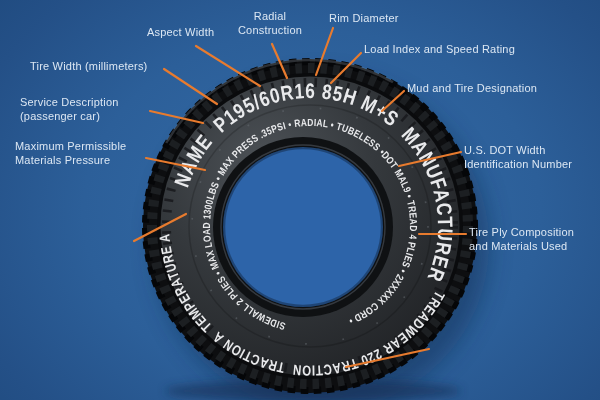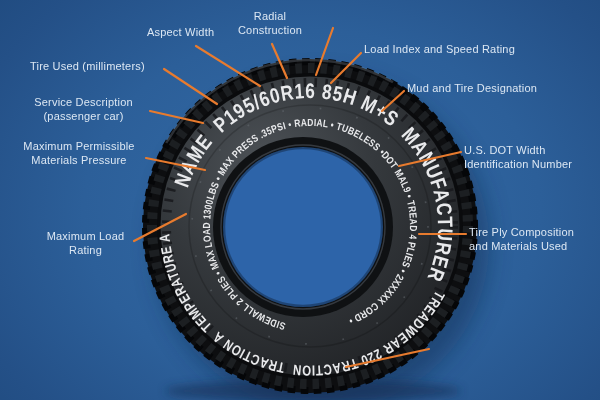--- a/index.html
+++ b/index.html
@@ -6,21 +6,21 @@
   .stage{
     position:relative;width:600px;height:400px;overflow:hidden;
     background:radial-gradient(ellipse 440px 350px at 52% 53%, #346ca8 0%, #2c5f99 52%, #245087 82%, #1f4a7e 100%);
     font-family:"Liberation Sans", sans-serif;
   }
   .scene{position:absolute;left:0;top:0;}
   .lbl{
     position:absolute;color:#dce7f3;font-size:11px;line-height:1.26;
     letter-spacing:.2px;white-space:pre-line;
   }
-  .r{text-align:center}
+  .r{text-align:left}
   .c{text-align:center}
   #lb-tire-width{left:30px;top:60px}
   #lb-aspect-ratio{left:147px;top:26px}
   #lb-radial-construction{left:222px;top:10px;width:96px}
   #lb-rim-diameter{left:329px;top:12px}
   #lb-load-index{left:364px;top:43px}
   #lb-mud-snow{left:407px;top:82px}
   #lb-service-description{left:20px;top:96px;width:127px}
   #lb-us-dot{left:464px;top:144px}
   #lb-max-pressure{left:15px;top:140px;width:128px}
@@ -100,29 +100,28 @@
       <line class="leader" x1="404" y1="91" x2="382" y2="111"></line>
       <line class="leader" x1="150" y1="111" x2="203" y2="123"></line>
       <line class="leader" x1="461" y1="152" x2="399" y2="166"></line>
       <line class="leader" x1="146" y1="158" x2="205" y2="170"></line>
       <line class="leader" x1="134" y1="241" x2="186" y2="214"></line>
       <line class="leader" x1="466" y1="234" x2="419" y2="234"></line>
       <line class="leader" x1="429" y1="349" x2="346" y2="367"></line>
     </g>
   </svg>
 
-  <div class="lbl" id="lb-tire-width">Tire Used (millimeters)</div>
+  <div class="lbl" id="lb-tire-width">Tire Width (millimeters)</div>
   <div class="lbl" id="lb-aspect-ratio">Aspect Width</div>
   <div class="lbl c" id="lb-radial-construction">Radial
 Construction</div>
+  <div class="lbl" id="lb-rim-diameter">Rim Diameter</div>
   <div class="lbl" id="lb-load-index">Load Index and Speed Rating</div>
   <div class="lbl" id="lb-mud-snow">Mud and Tire Designation</div>
   <div class="lbl r" id="lb-service-description">Service Description
 (passenger car)</div>
   <div class="lbl" id="lb-us-dot">U.S. DOT Width
 Identification Number</div>
   <div class="lbl r" id="lb-max-pressure">Maximum Permissible
 Materials Pressure</div>
-  <div class="lbl r" id="lb-max-load">Maximum Load
-Rating</div>
   <div class="lbl" id="lb-tire-ply">Tire Ply Composition
 and Materials Used</div>
 </div>
 
 </body></html>

